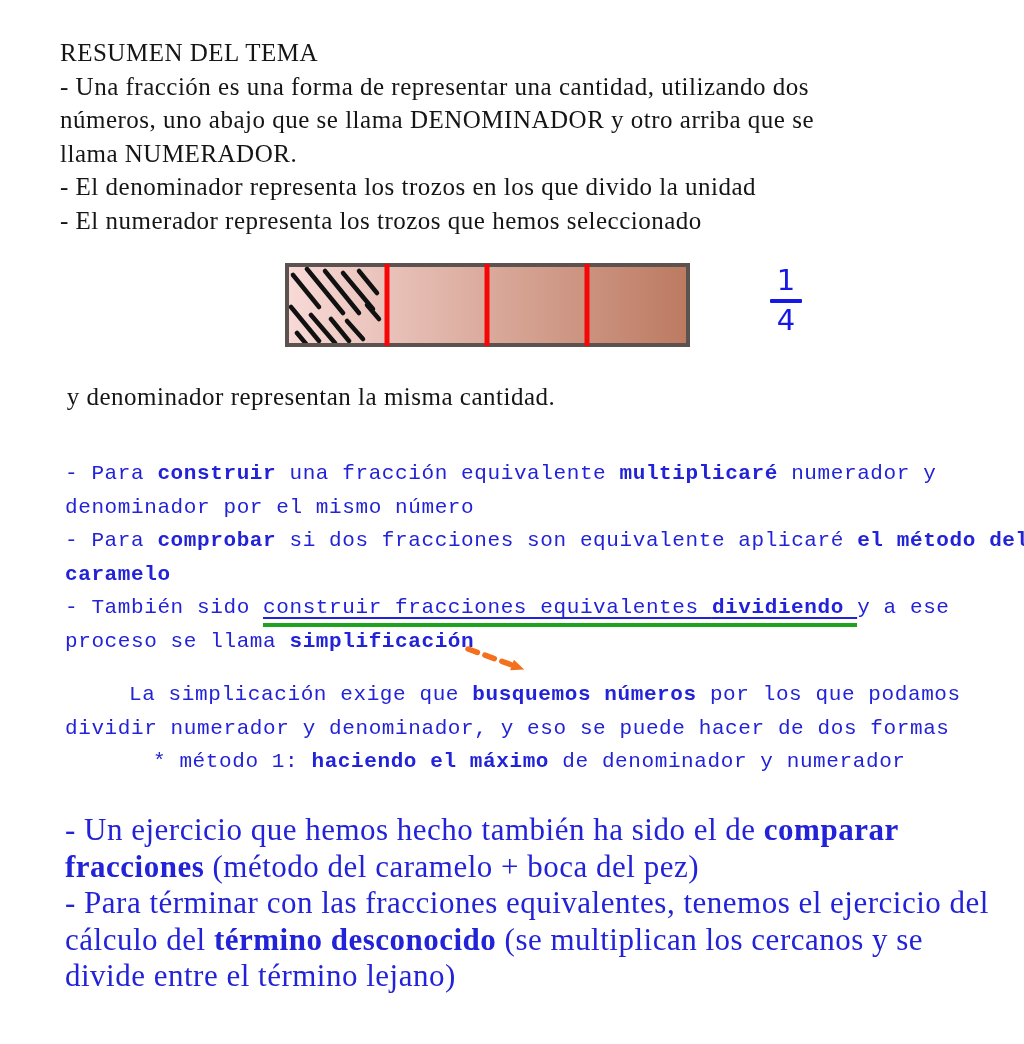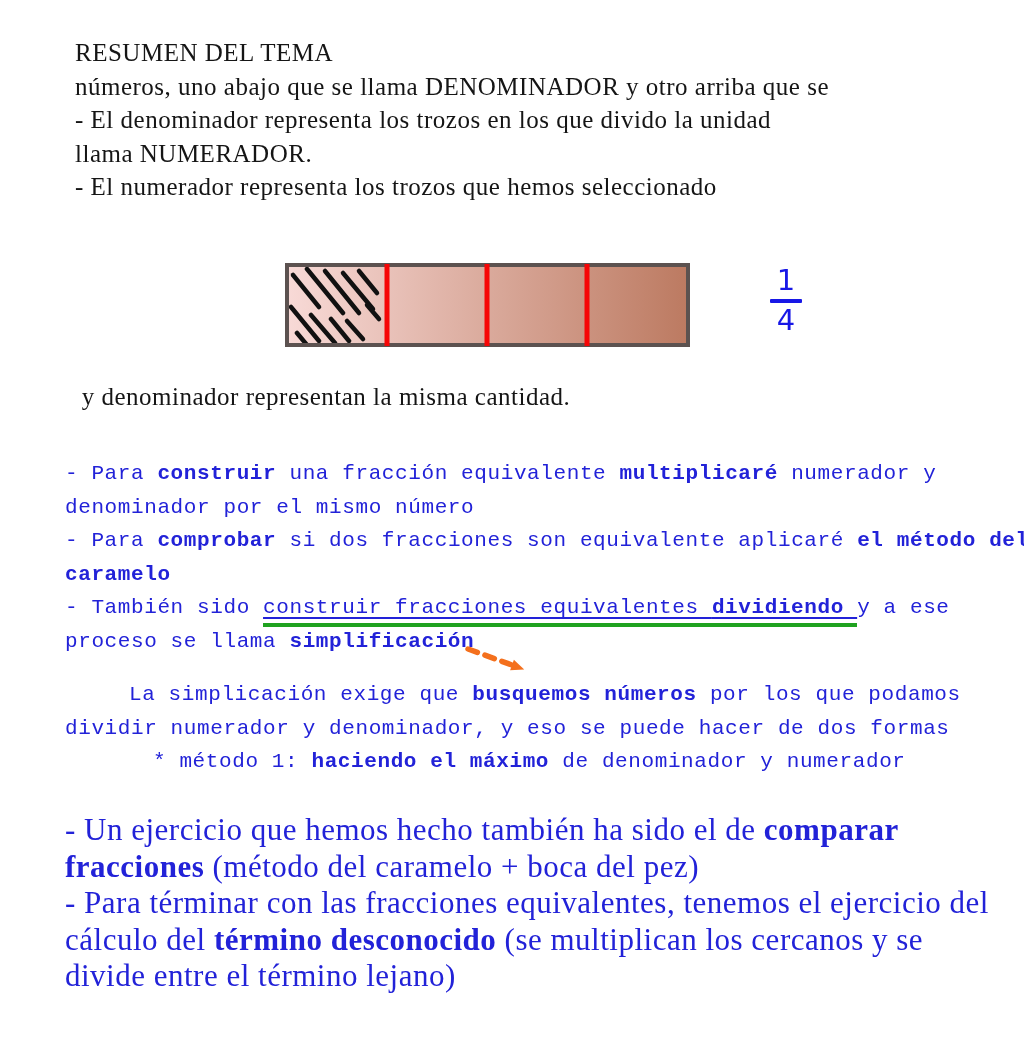--- a/index.html
+++ b/index.html
@@ -3,21 +3,21 @@
 <meta charset="utf-8">
 <style>
   html,body{margin:0;padding:0}
   body{
     width:1024px;height:1044px;position:relative;overflow:hidden;
     background:#ffffff;
   }
   .txt{position:absolute}
   .line{white-space:pre}
   .black-block{
-    left:75px;
+    left:60px;
     font-family:"Liberation Serif",serif;
     font-size:25px;line-height:33.5px;
     letter-spacing:0.5px;
     color:var(--black-text,#151515);
   }
   .blue-mid{
     left:65px;top:457px;
     font-family:Liberation Mono, monospace;
     font-size:21px;line-height:33.5px;
     letter-spacing:0.6px;
@@ -51,23 +51,24 @@
     color:var(--fraction-blue,#1717e6);
   }
   .frac-bar{width:32px;height:4px;margin:1px auto 0 auto;border-radius:1px;
     background:var(--fraction-blue,#1717e6)}
 </style>
 </head>
 <body>
 
 <div class="txt black-block" style="top:36px">
   <div class="line">RESUMEN DEL TEMA</div>
+  <div class="line">- Una fracción es una forma de representar una cantidad, utilizando dos</div>
   <div class="line">números, uno abajo que se llama DENOMINADOR y otro arriba que se</div>
+  <div class="line">llama NUMERADOR.</div>
   <div class="line">- El denominador representa los trozos en los que divido la unidad</div>
-  <div class="line">llama NUMERADOR.</div>
   <div class="line">- El numerador representa los trozos que hemos seleccionado</div>
 </div>
 
 <div class="bar-figure">
   <svg width="405" height="84" viewBox="0 0 405 84">
     <defs>
       <linearGradient id="barGrad" x1="0" y1="0" x2="1" y2="0">
         <stop offset="0" style="stop-color:var(--bar-gradient-start,#f8dad7)"></stop>
         <stop offset="1" style="stop-color:var(--bar-gradient-end,#bc7a61)"></stop>
       </linearGradient>

